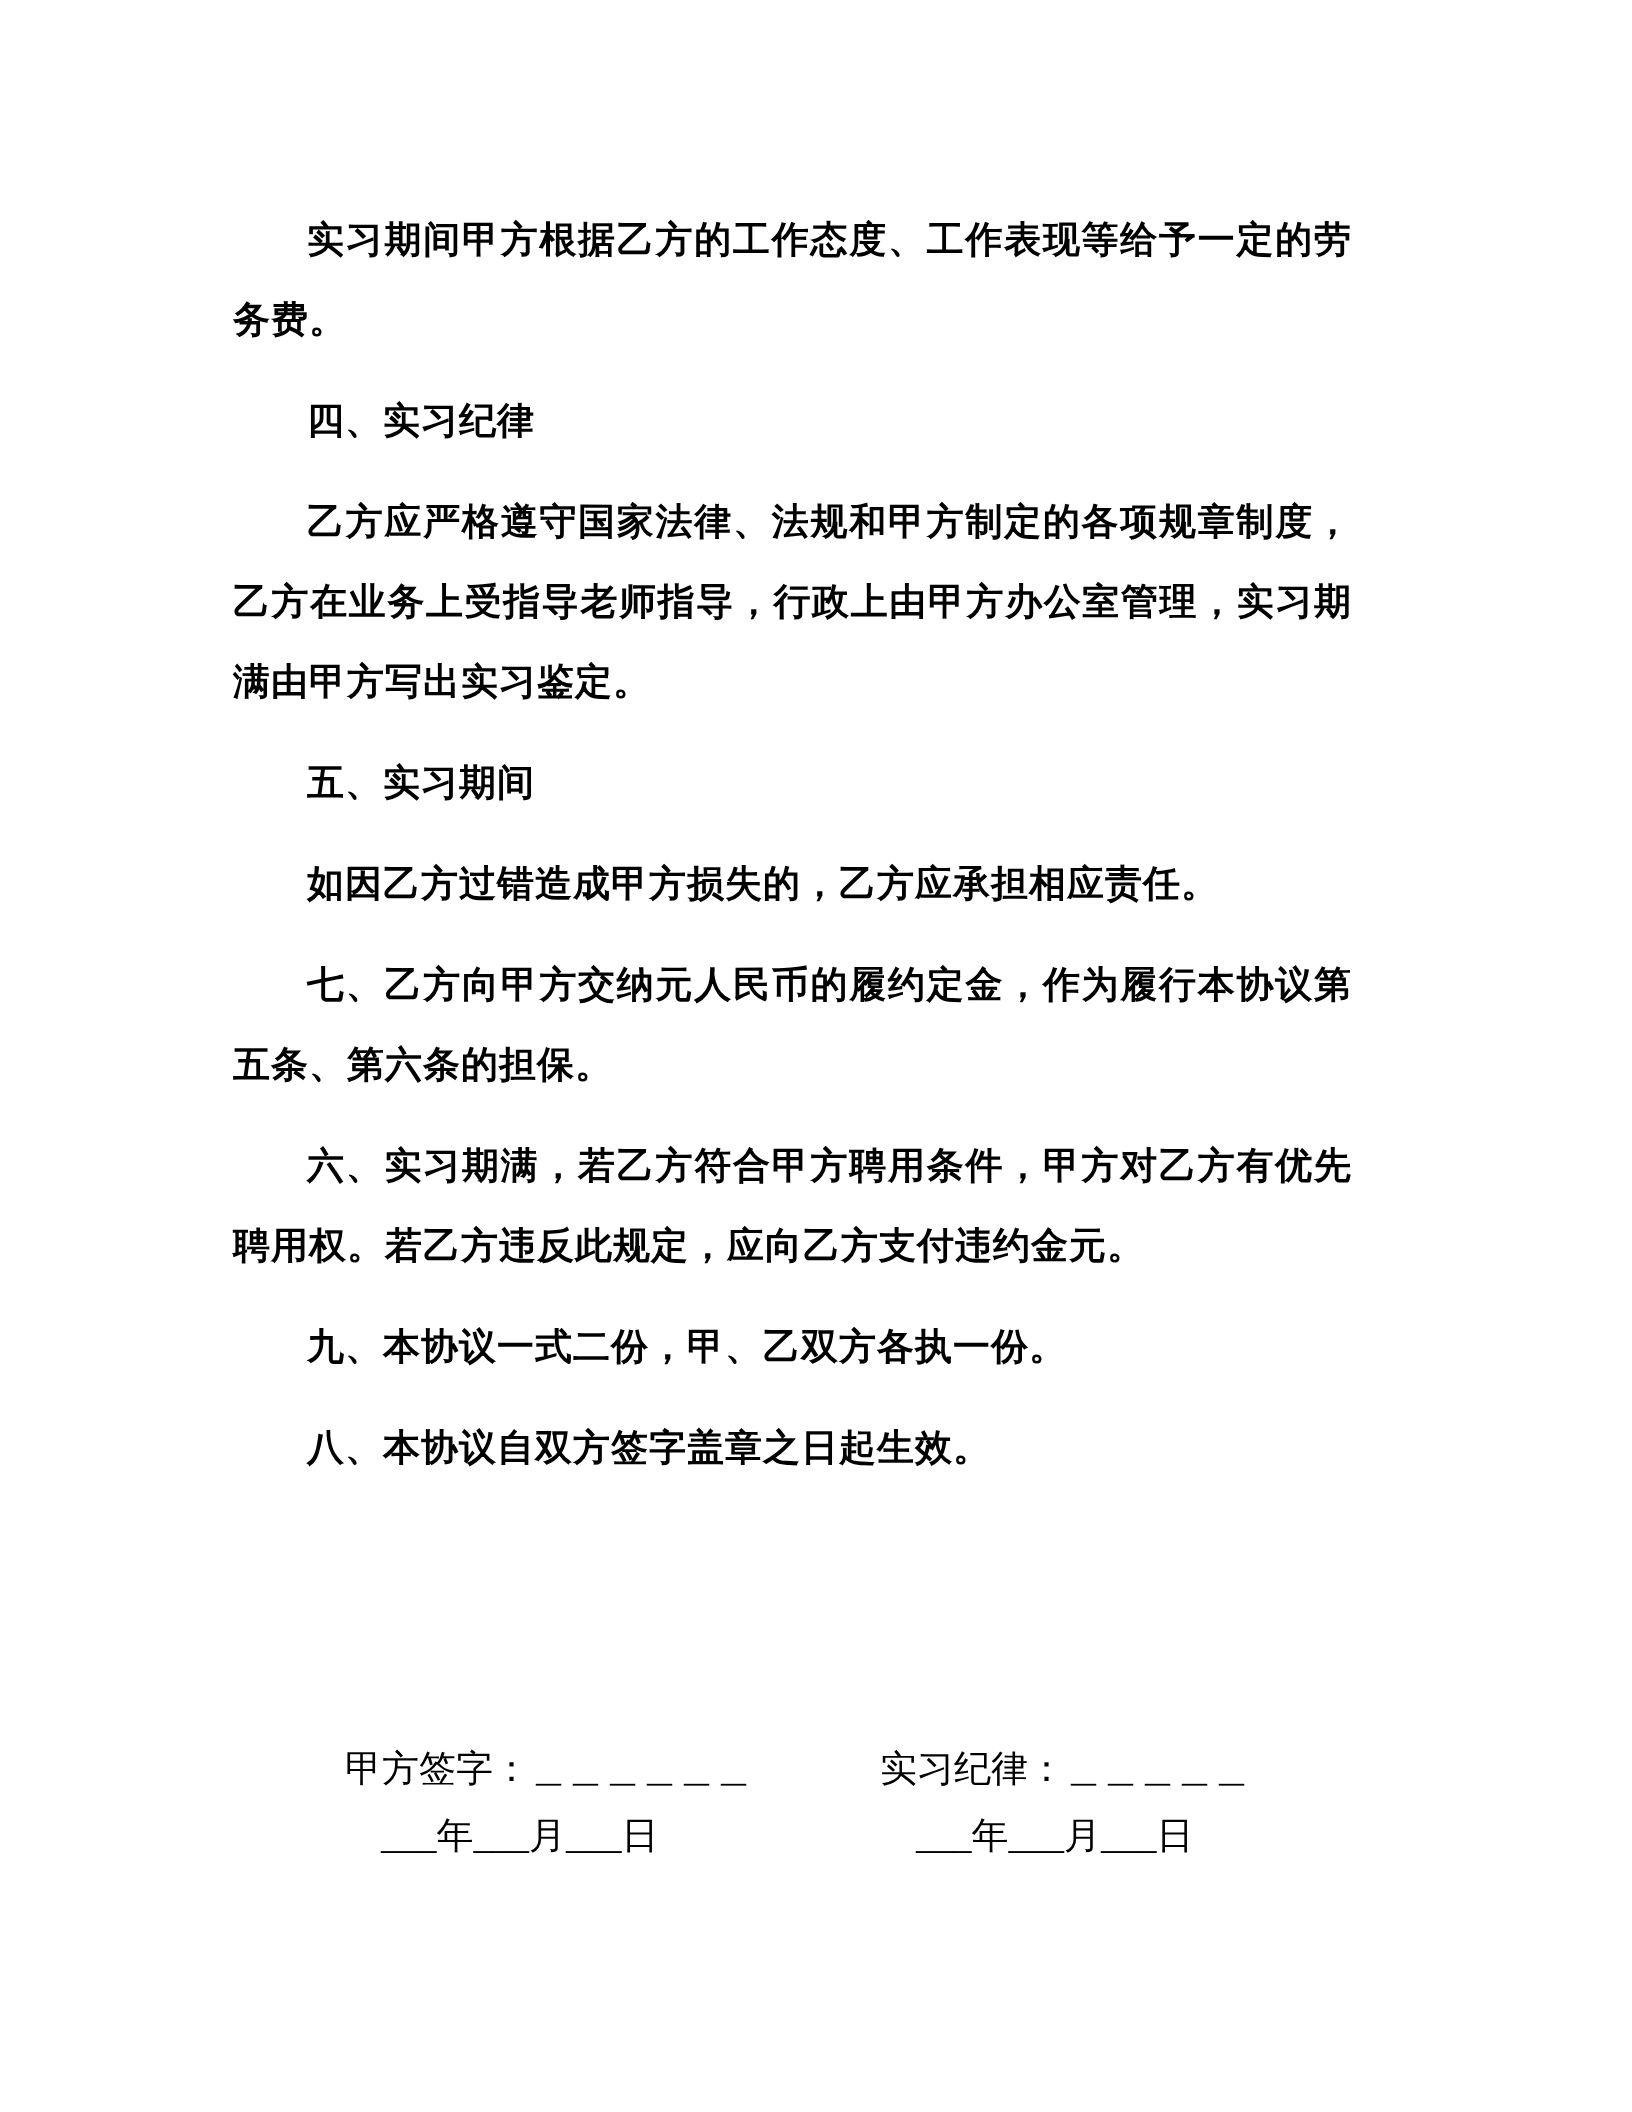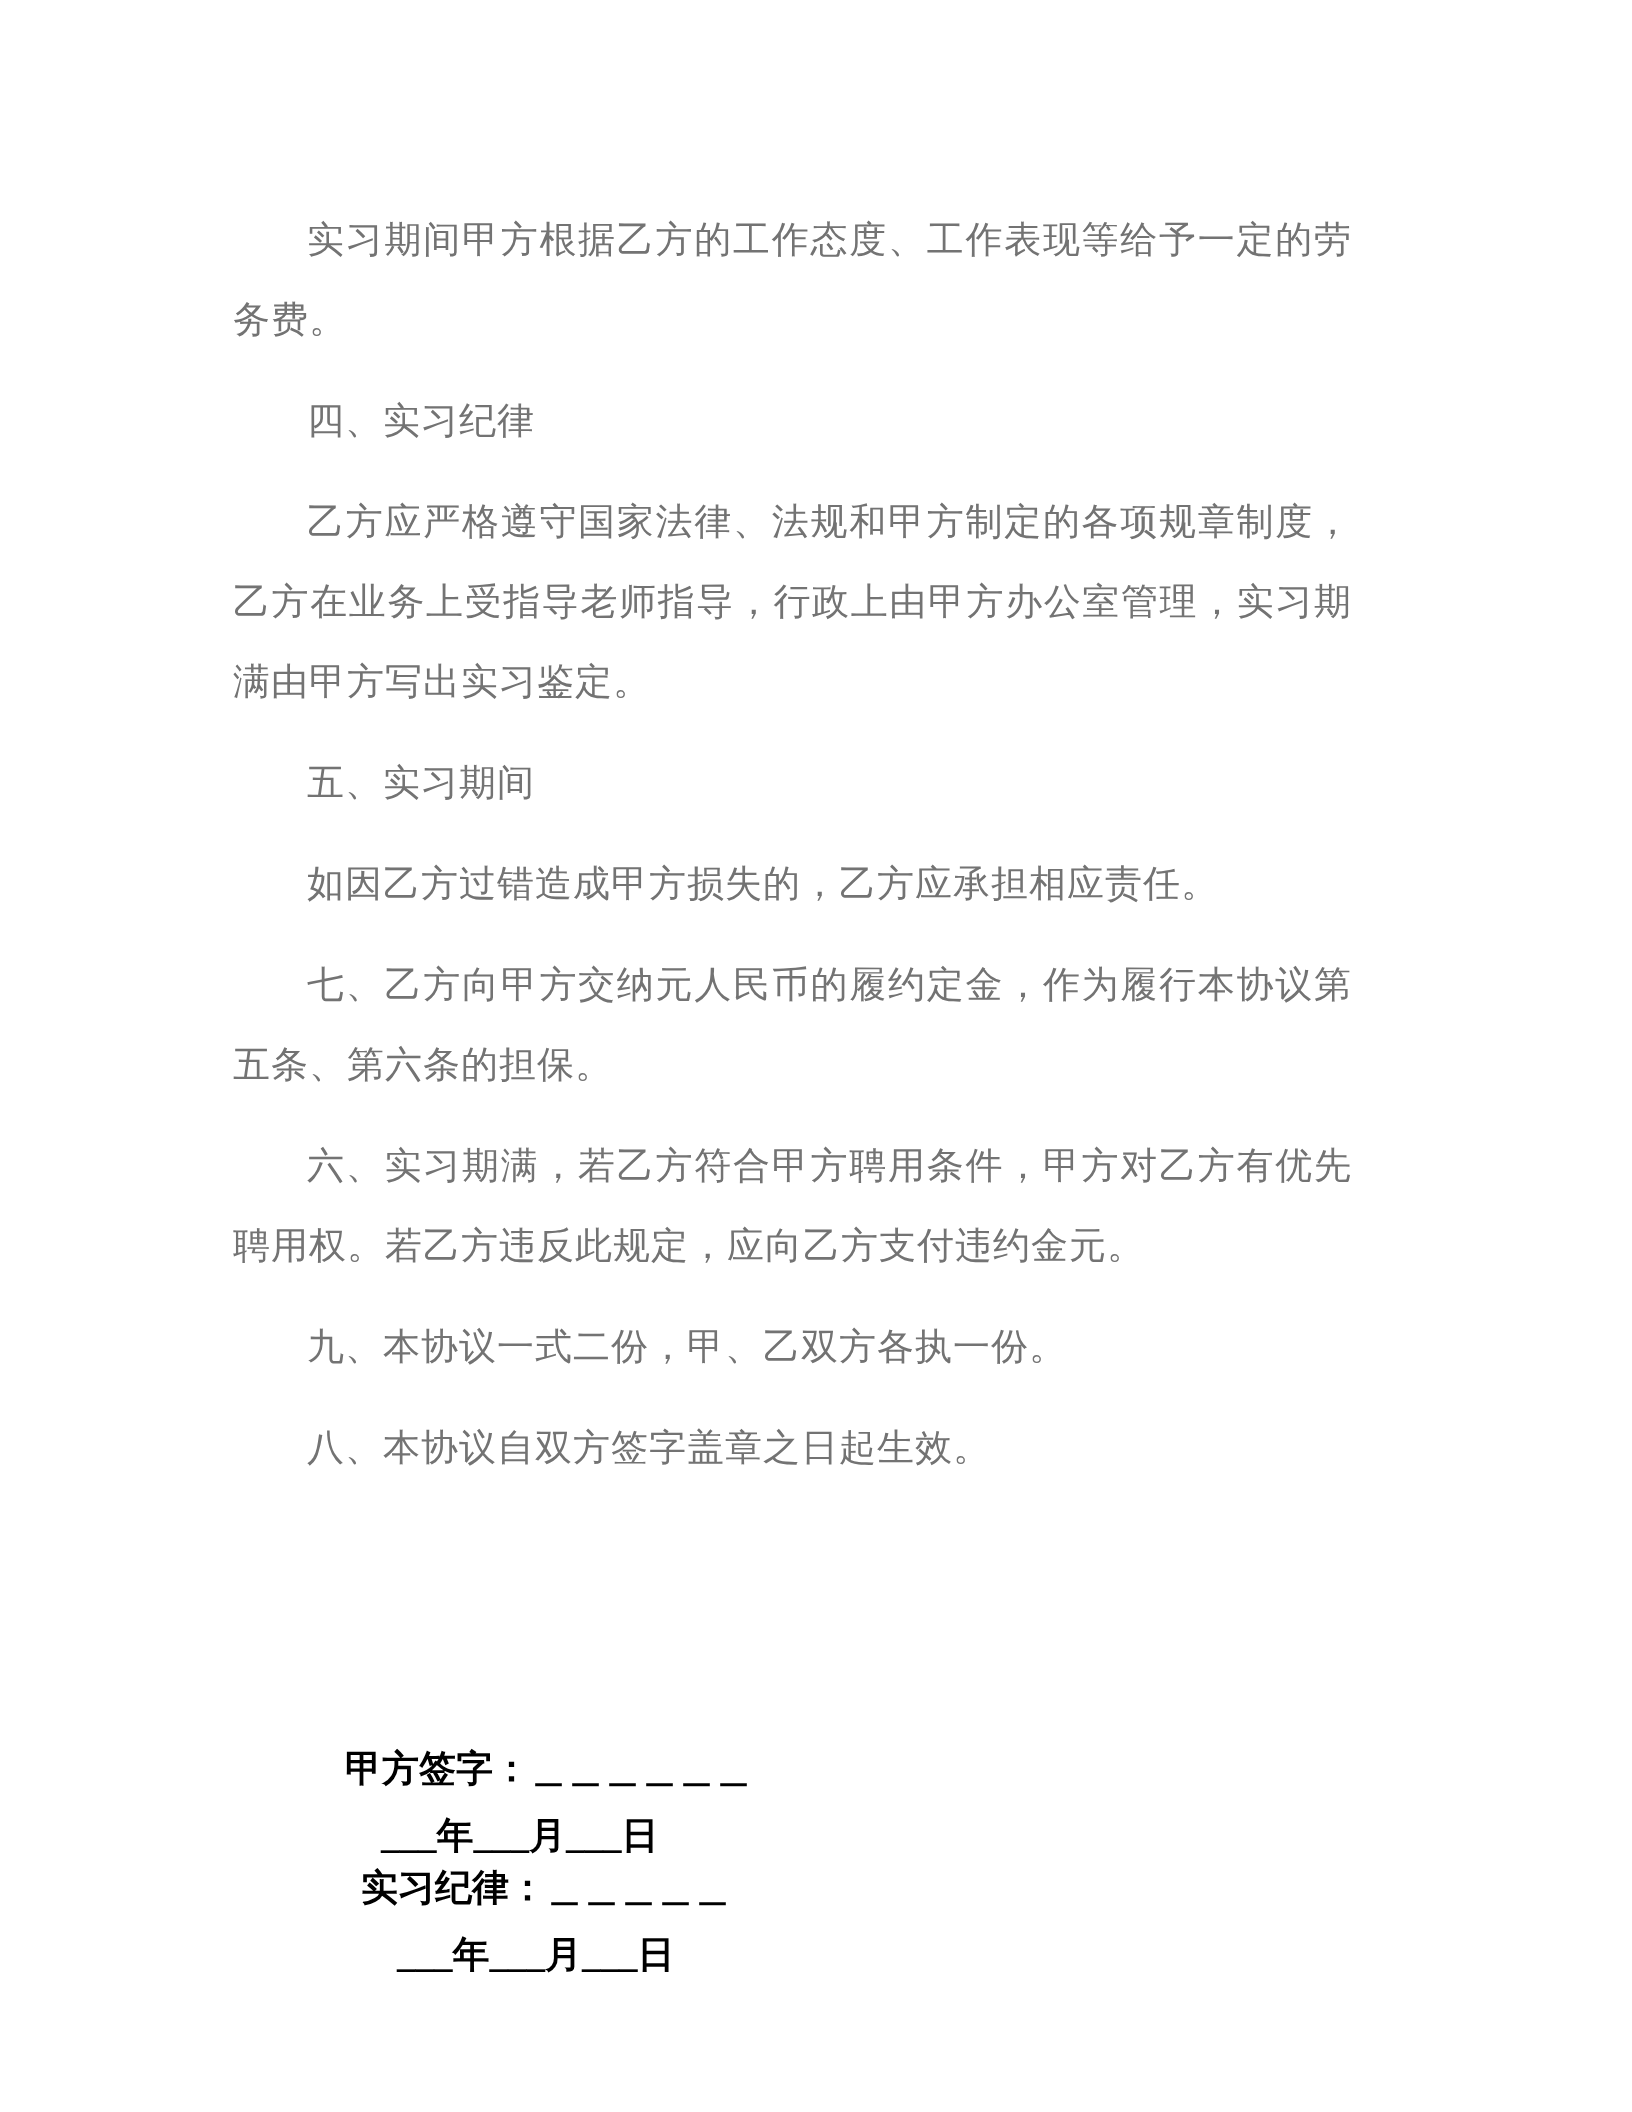--- a/index.html
+++ b/index.html
@@ -12,41 +12,41 @@
     width: 1632px;
     height: 2112px;
     margin: 0 auto;
     background: #ffffff;
     box-sizing: border-box;
     padding: 200px 280px 0 233px;
     overflow: hidden;
   }
   .doc-body p {
     font-family: "DejaVu Sans", sans-serif;
-    font-weight: 400;
+    font-weight: 700;
     font-size: 37px;
     line-height: 80px;
-    color: #737373;
+    color: #000000;
     text-align: justify;
     text-indent: 2em;
     margin: 0 0 21px 0;
     letter-spacing: 1px;
   }
   .doc-body p.heading {
     text-align: left;
   }
   .signatures {
     margin-top: 255px;
     display: flex;
-    flex-direction: column;
     font-family: "Liberation Serif", serif;
-    font-weight: 700;
+    font-weight: 400;
     font-size: 37px;
     line-height: 52px;
     color: #000000;
+    align-items: flex-end;
   }
   .sig-col {
     display: flex;
     flex-direction: column;
   }
   .sig-col-a { margin-left: 112px; }
   .sig-col-b { margin-left: 128px; }
   .sig-line { white-space: nowrap; }
   .sig-date {
     margin-top: 15px;

